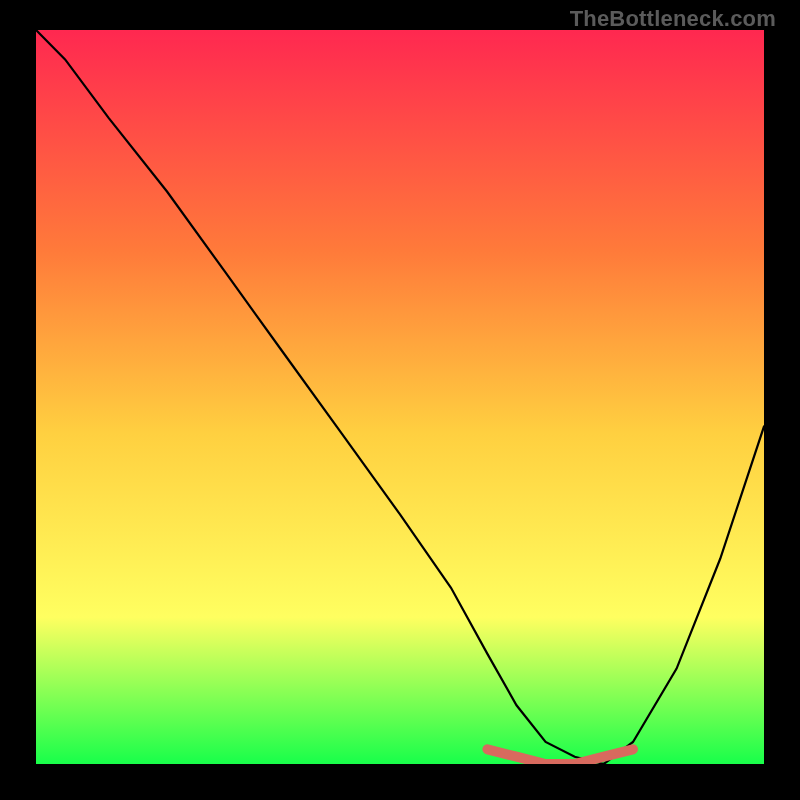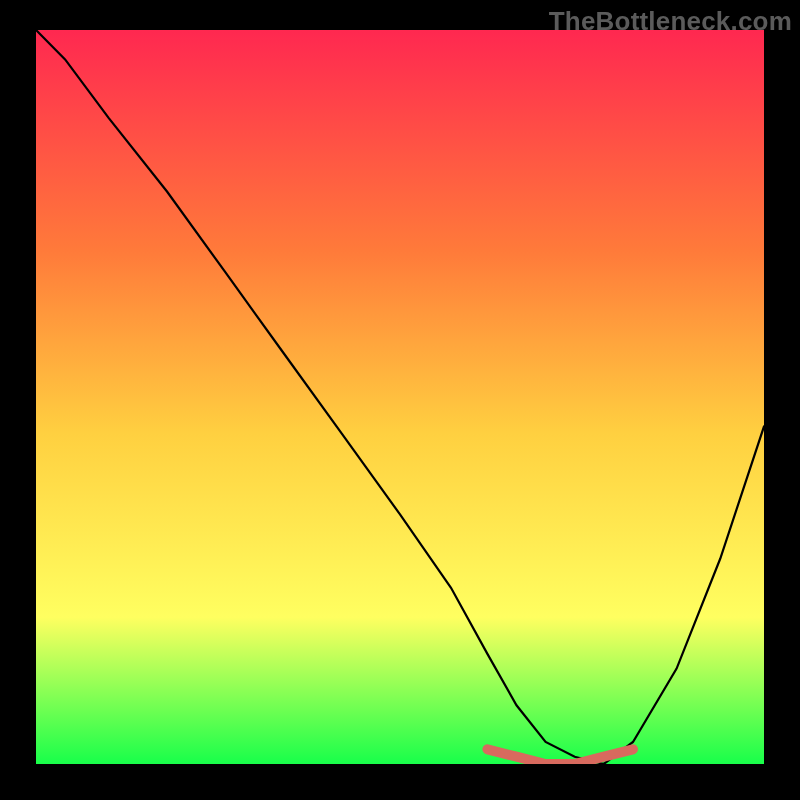--- a/index.html
+++ b/index.html
@@ -13,23 +13,23 @@
   }
   .frame {
     position: relative;
     width: 800px;
     height: 800px;
     background: #000;
   }
   .watermark {
     position: absolute;
     top: 6px;
-    right: 8px;
+    right: 24px;
     color: #5b5b5b;
-    font-size: 26px;
+    font-size: 22px;
     font-weight: 600;
     letter-spacing: 0.2px;
     user-select: none;
   }
   .plot {
     position: absolute;
     left: 36px;
     top: 30px;
     width: 728px;
     height: 734px;

